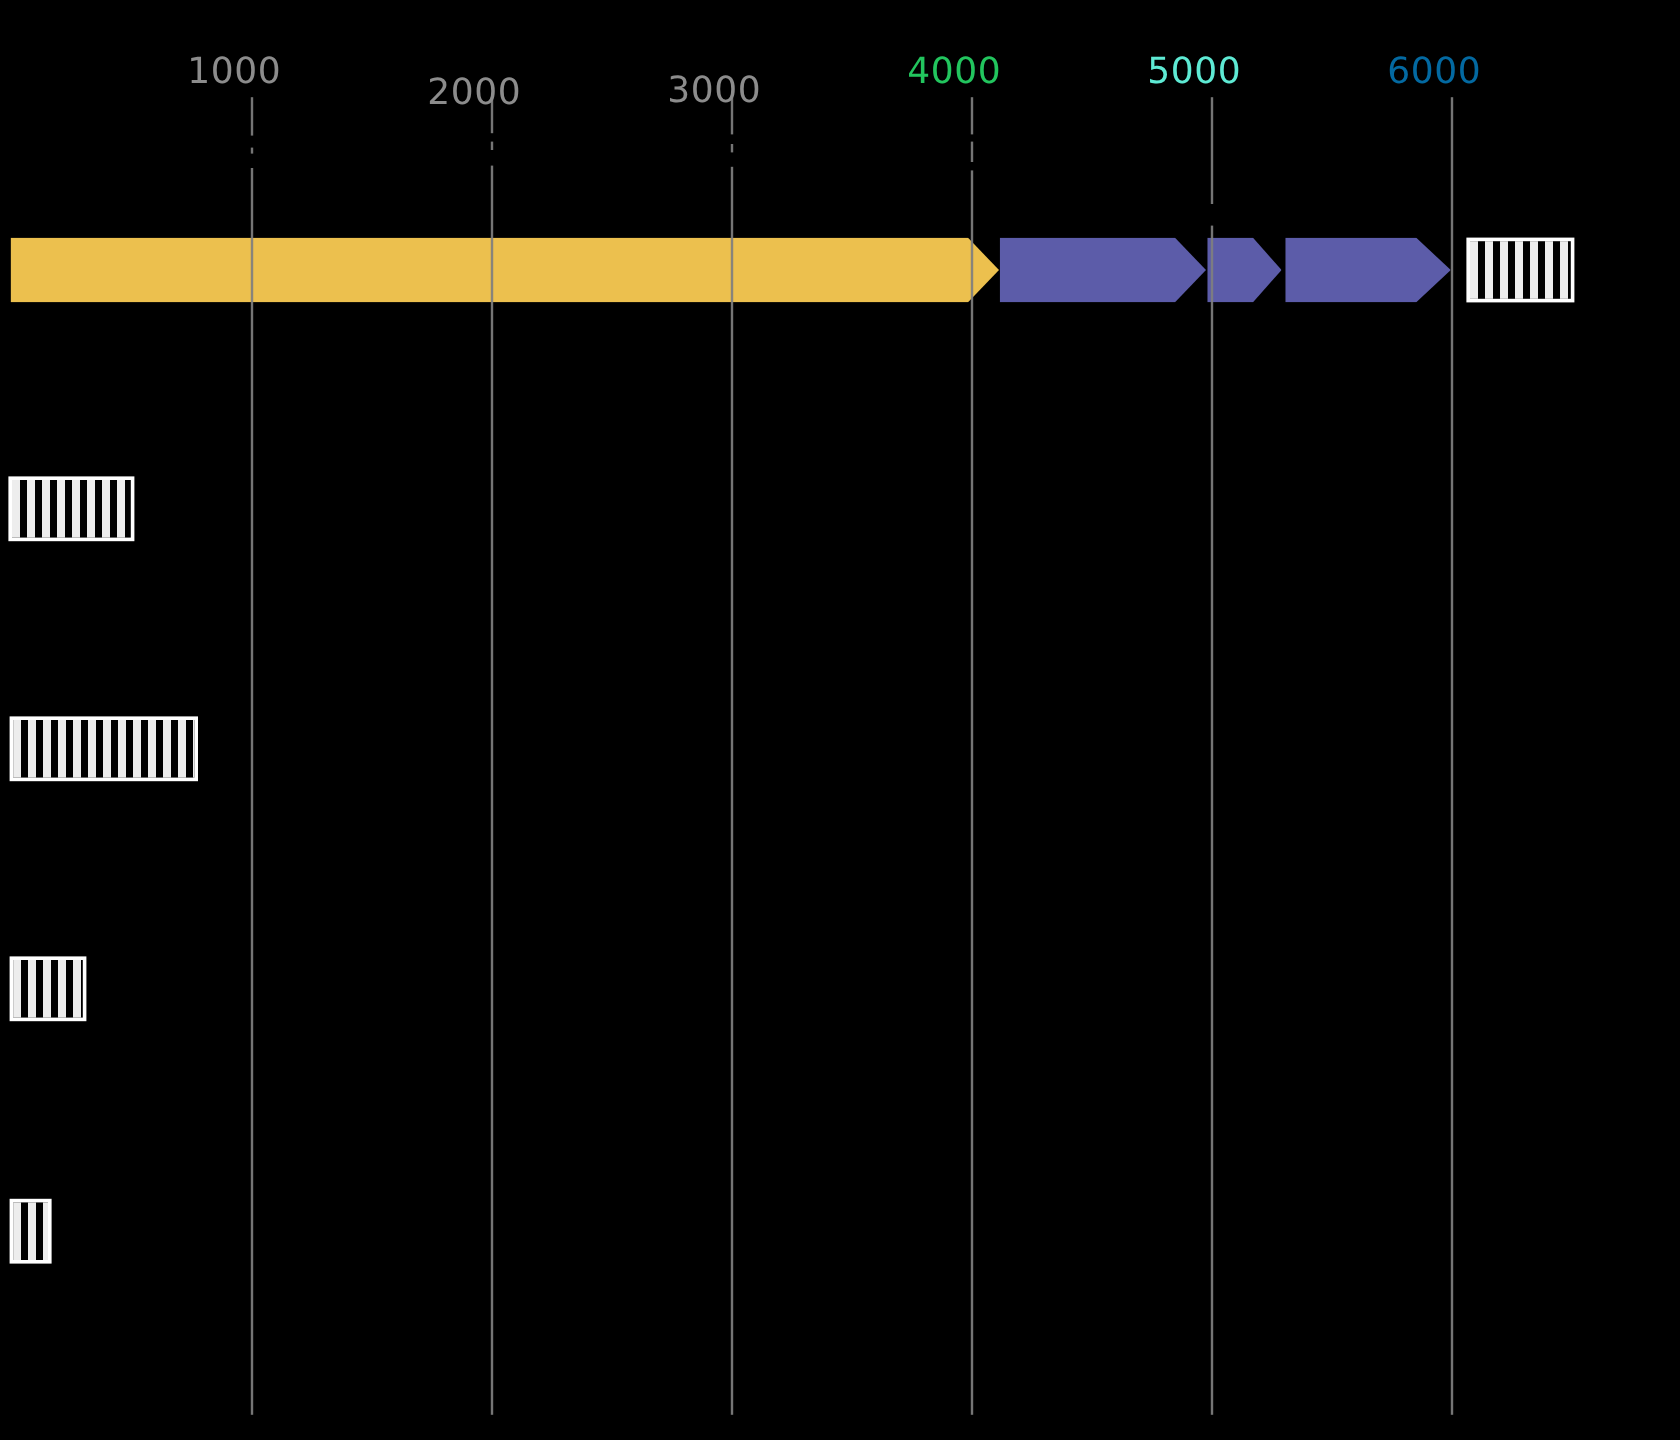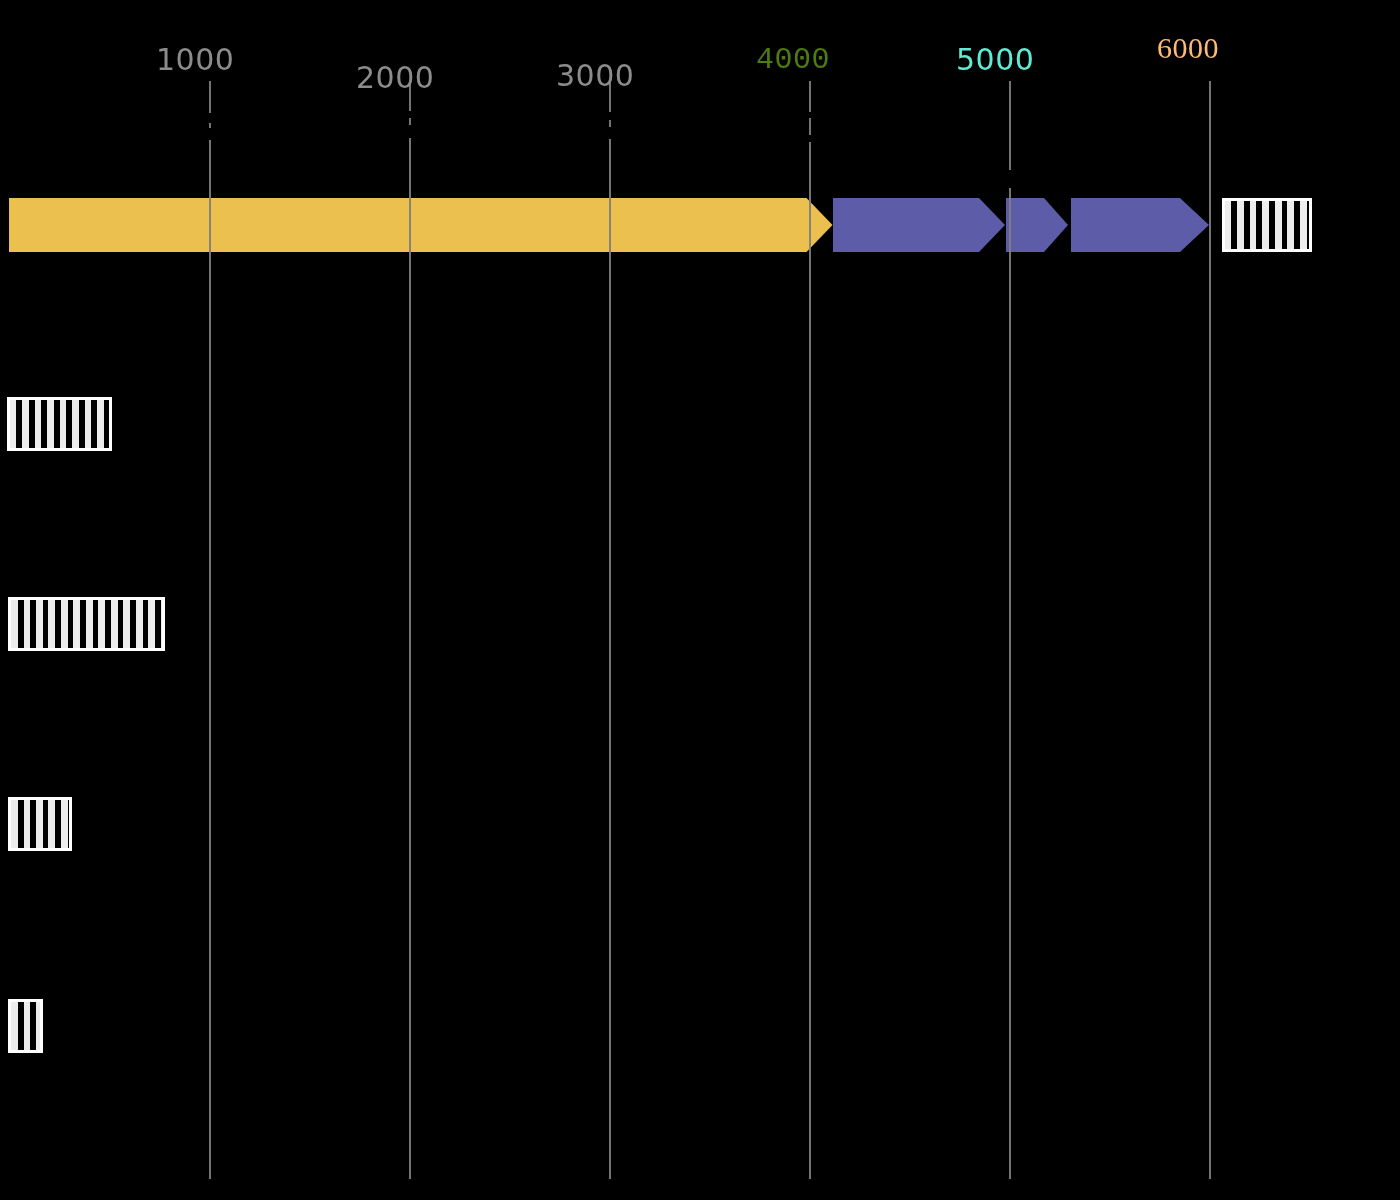--- a/index.html
+++ b/index.html
@@ -53,19 +53,19 @@
     <div class="gridline-seg" style="left: 409px; top: 118px; height: 7px; background: rgba(127, 127, 127, 0.92);"></div>
     <div class="gridline-seg" style="left: 409px; top: 138px; height: 1041px; background: rgba(127, 127, 127, 0.92);"></div>
     <div class="tick-label" style="left: 356px; top: 48px; color: rgb(140, 140, 140); margin-top: 18px;">2000</div>
     <div class="gridline-seg" style="left: 609px; top: 81px; height: 31px; background: rgba(127, 127, 127, 0.92);"></div>
     <div class="gridline-seg" style="left: 609px; top: 120px; height: 7px; background: rgba(127, 127, 127, 0.92);"></div>
     <div class="gridline-seg" style="left: 609px; top: 139px; height: 1040px; background: rgba(127, 127, 127, 0.92);"></div>
     <div class="tick-label" style="left: 556px; top: 64px; color: rgb(140, 140, 140);">3000</div>
     <div class="gridline-seg" style="left: 809px; top: 81px; height: 31px; background: rgba(127, 127, 127, 0.92);"></div>
     <div class="gridline-seg" style="left: 809px; top: 118px; height: 17px; background: rgba(127, 127, 127, 0.92);"></div>
     <div class="gridline-seg" style="left: 809px; top: 142px; height: 1037px; background: rgba(127, 127, 127, 0.92);"></div>
-    <div class="tick-label" style="left: 756px; top: 48px; color: #4d7c0f; font-family: Liberation Mono, monospace;">4000</div>
+    <div class="tick-label" style="left: 756px; top: 48px; color: #22c55e;">4000</div>
     <div class="gridline-seg" style="left: 1009px; top: 81px; height: 89px; background: rgba(127, 127, 127, 0.92);"></div>
     <div class="gridline-seg" style="left: 1009px; top: 188px; height: 991px; background: rgba(127, 127, 127, 0.92);"></div>
     <div class="tick-label" style="left: 956px; top: 48px; color: #5eead4;">5000</div>
     <div class="gridline-seg" style="left: 1209px; top: 81px; height: 1098px; background: rgba(127, 127, 127, 0.92);"></div>
-    <div class="tick-label" style="left: 1156px; top: 36px; color: #fdba74; font-family: Liberation Serif, serif;">6000</div>
+    <div class="tick-label" style="left: 1156px; top: 48px; color: #0369a1;">6000</div>
   </div>
 
 </body></html>

